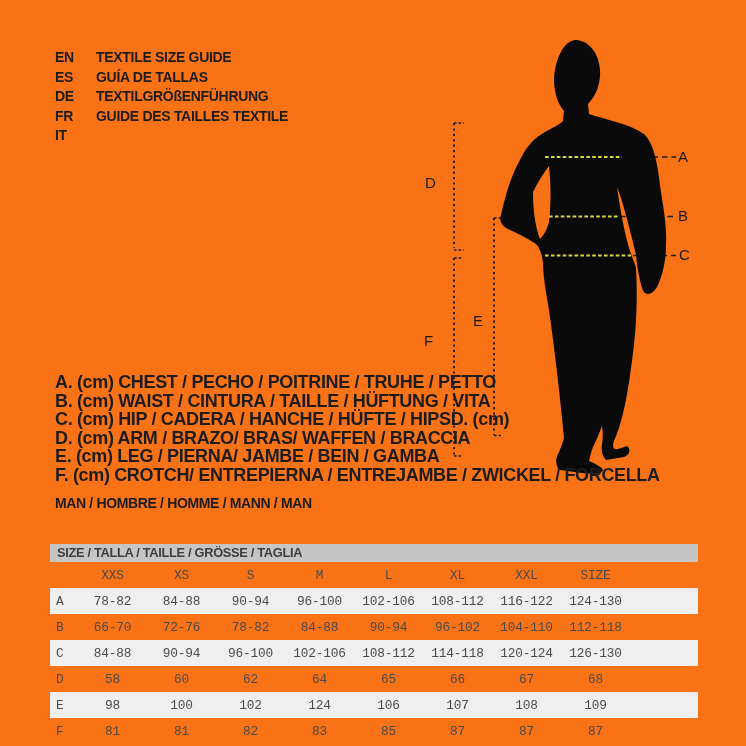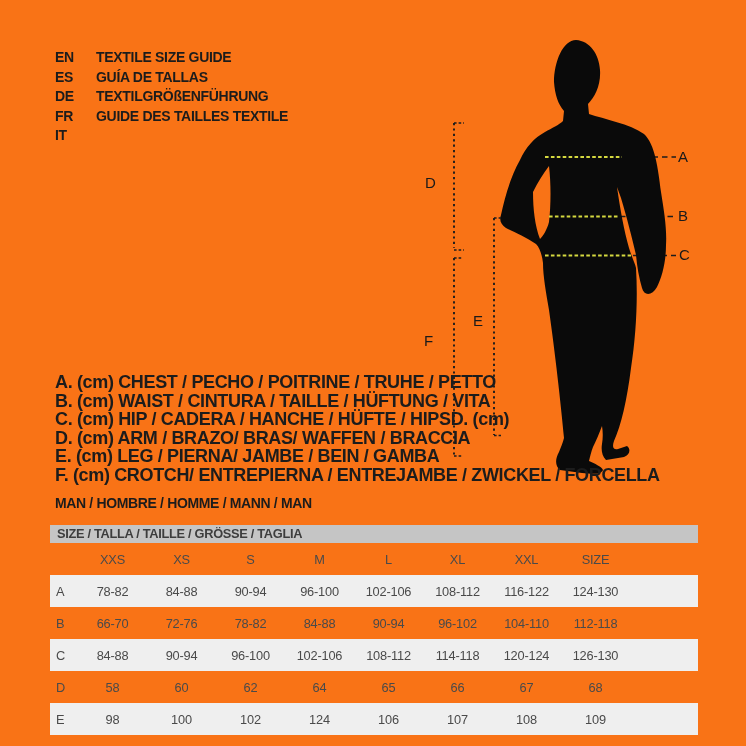--- a/index.html
+++ b/index.html
@@ -24,23 +24,23 @@
   .legend-block{position:absolute;left:55px;top:373px;color:var(--text-primary,#1c1c1c);}
   .legend-line{height:18.6px;line-height:18.6px;font-size:18px;font-weight:700;
     letter-spacing:-0.35px;white-space:nowrap;}
   .gender-line{position:absolute;left:55px;top:494px;height:18px;line-height:18px;
     font-size:14px;font-weight:700;letter-spacing:-0.35px;color:var(--text-primary,#1c1c1c);}
 
   
   .size-table{position:absolute;left:50px;top:525px;width:648px;color:var(--table-text,#4a4a4a);}
   .t-title{height:18px;line-height:18px;background:var(--table-header-bg,#c5c5c5);
     color:#3d3d3d;font-size:12.8px;font-weight:700;letter-spacing:-0.3px;padding-left:7px;
-    box-sizing:border-box;}
-  .t-row{display:grid;grid-template-columns:28px repeat(8,69px) 1fr;height:32px;
-    align-items:center;font-size:12.8px;letter-spacing:-0.2px;}
+    box-sizing:border-box;margin-top:19px;}
+  .t-row{display:grid;grid-template-columns:28px repeat(8,69px) 1fr;height:26px;
+    align-items:center;font-size:12.8px;letter-spacing:-0.2px;font-family:Liberation Mono, monospace;}
   .t-row.alt{background:var(--table-alt-bg,#efefef);}
   .t-cell{text-align:center;}
   .t-label{text-align:left;padding-left:6px;}
 </style>
 </head>
 <body>
 
 <div class="page">
 
   <div class="lang-block">

